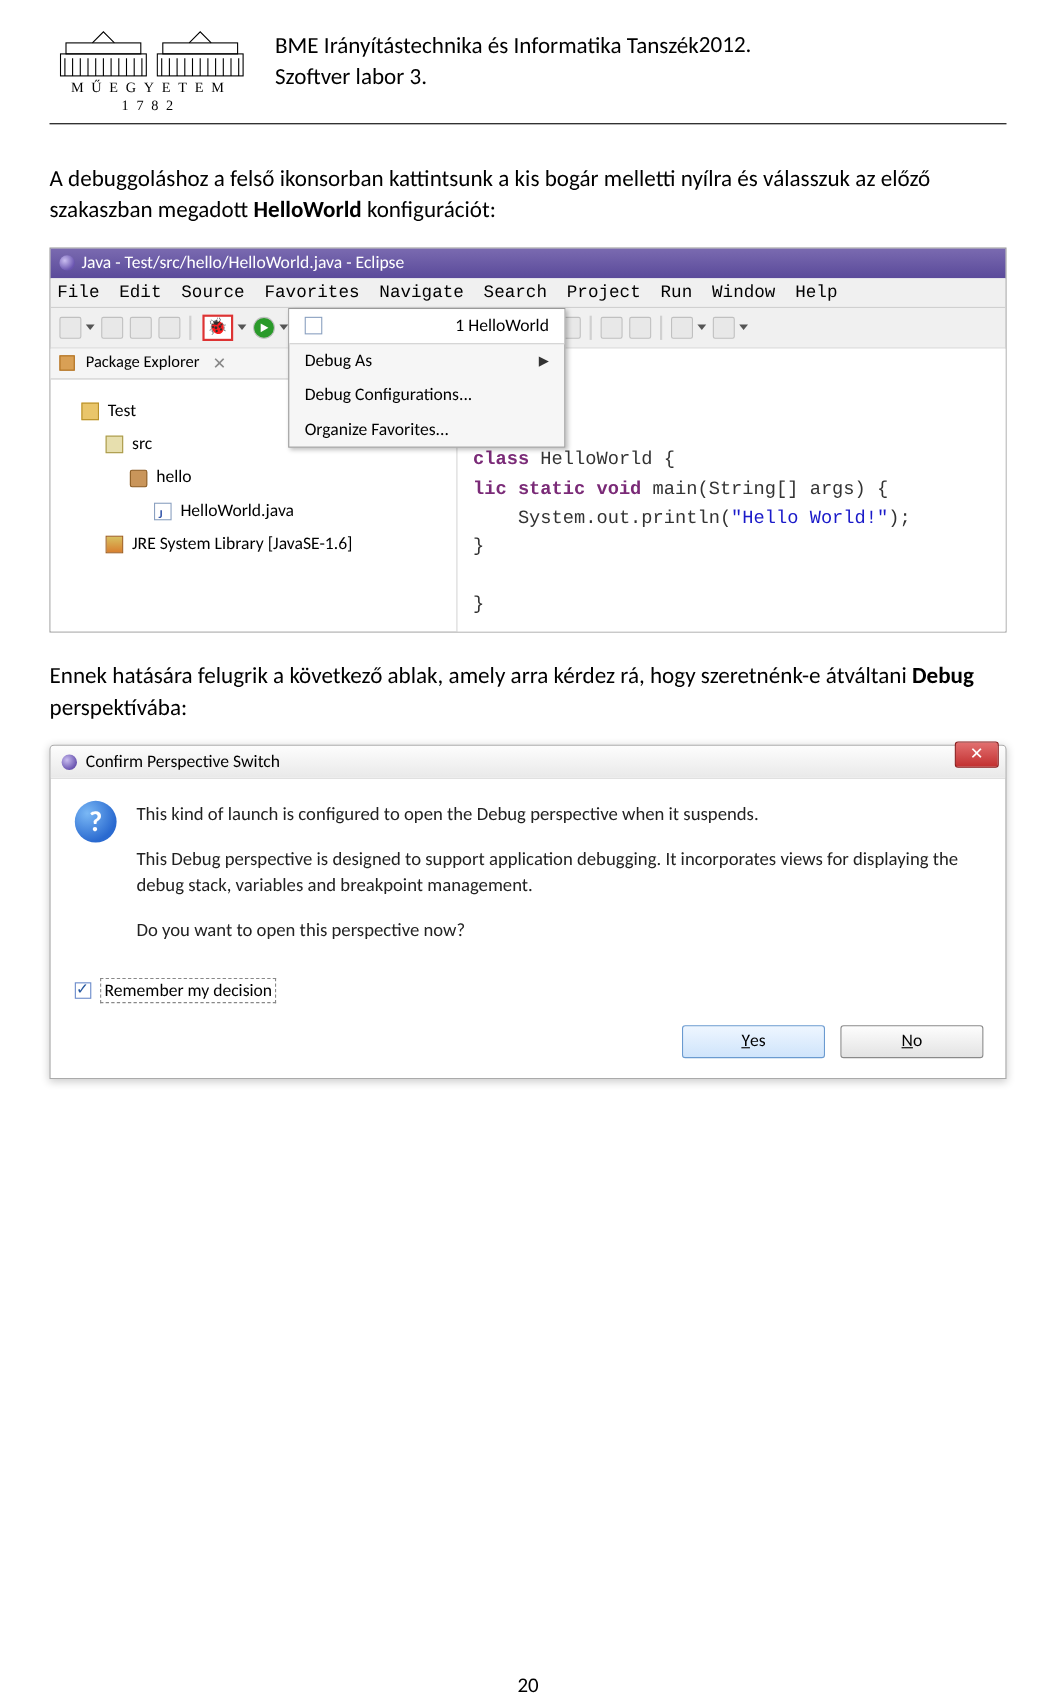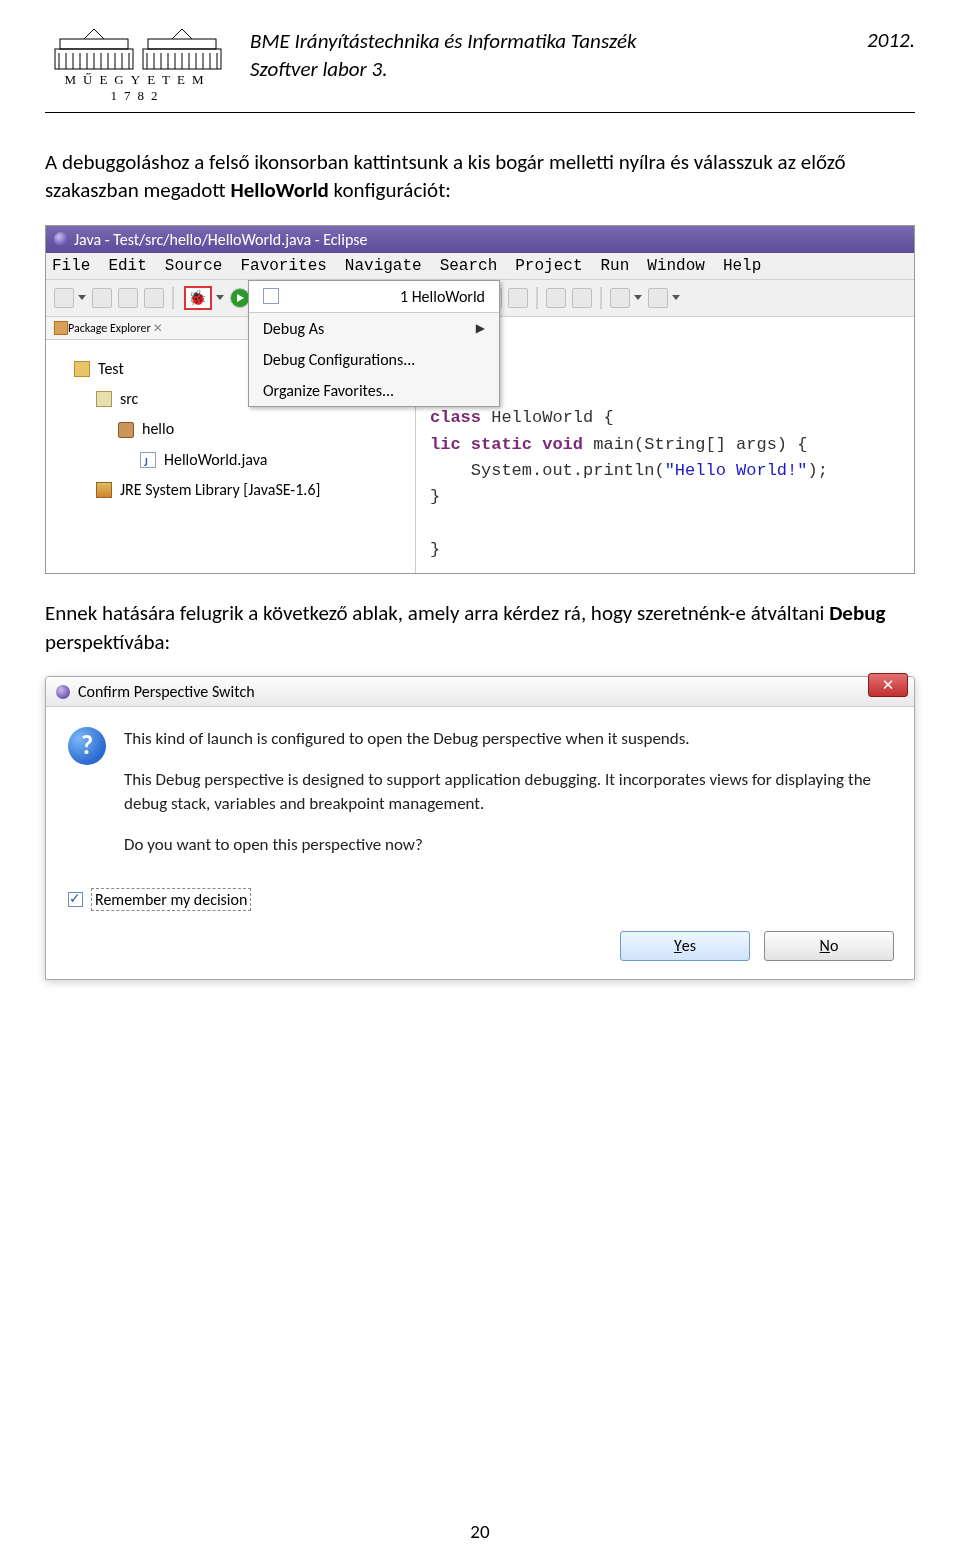--- a/index.html
+++ b/index.html
@@ -4,59 +4,59 @@
 <style>
   * { box-sizing: border-box; }
   body { margin: 0; font-family: Calibri, Arial, sans-serif; font-size: 19px; color: #000; background: #fff; width: 960px; }
   .page { padding: 25px 45px 30px 45px; }
   .header { display: flex; align-items: flex-start; gap: 20px; margin-bottom: 5px; }
   .logo-block { width: 185px; flex-shrink: 0; }
   .logo-top { display: flex; justify-content: center; gap: 8px; margin-bottom: 2px; }
   .building { width: 80px; height: 45px; position: relative; }
   .building svg { width: 100%; height: 100%; }
   .logo-text { font-family: "Times New Roman", serif; font-size: 13px; letter-spacing: 7px; text-align: center; font-weight: 400; }
-  .header-text { flex: 1; display: flex; justify-content: space-between; align-items: flex-start; padding-top: 2px; font-style: italic; }
+  .header-text { flex: 1; display: flex; justify-content: flex-start; align-items: flex-start; padding-top: 2px; }
   .header-lines { font-size: 21px; line-height: 1.35; }
   .header-year { font-size: 21px; }
   .rule { border: none; border-top: 1.5px solid #000; margin: 8px 0 35px 0; }
   .para { font-size: 21px; line-height: 1.35; margin: 0 0 20px 0; }
   .bold { font-weight: 700; }
   .eclipse-shot { border: 1px solid #999; background: #f4f4f4; margin-bottom: 25px; }
   .eclipse-title { background: linear-gradient(#7a6ab0,#5a4a9a); color: #fff; font-size: 16px; padding: 4px 8px; display: flex; align-items: center; gap: 6px; }
   .ecl-icon { width: 14px; height: 14px; background: radial-gradient(circle at 35% 35%, #c9bdf0, #6a55b0 70%); border-radius: 50%; }
   .eclipse-menu { background: #f0f0f0; border-bottom: 1px solid #d0d0d0; padding: 4px 6px; font-size: 16px; display: flex; gap: 18px; }
   .eclipse-menu span { color: #000; font-family: Liberation Mono, monospace; }
   .eclipse-toolbar { background: #f0f0f0; padding: 6px 8px; display: flex; align-items: center; gap: 6px; border-bottom: 1px solid #d0d0d0; position: relative; }
   .tb-icon { width: 20px; height: 20px; background: #e8e8e8; border: 1px solid #c0c0c0; border-radius: 2px; position: relative; }
   .tb-sep { width: 2px; height: 22px; background: #d0d0d0; margin: 0 2px; }
   .bug-box { width: 28px; height: 24px; border: 2px solid #d33; background: #fff; display: flex; align-items: center; justify-content: center; margin-left:2px; }
   .bug { color: #2a7a2a; font-size: 15px; }
   .play { background: #2a9a2a; border-radius: 50%; }
   .play::after { content:""; position:absolute; left:6px; top:5px; border-left:7px solid #fff; border-top:4px solid transparent; border-bottom:4px solid transparent;}
   .dd { width:0;height:0;border-left:4px solid transparent;border-right:4px solid transparent;border-top:5px solid #555; margin-left:-2px; align-self:center;}
   .eclipse-body { display:flex; background:#fff; min-height:240px; position:relative; }
   .pkg-panel { width:370px; border-right:1px solid #ccc; }
-  .pkg-tab { background:#f5f5f5; border-bottom:1px solid #ccc; padding:4px 8px; font-size:12px; display:flex; align-items:center; gap:0;}
+  .pkg-tab { background:#f5f5f5; border-bottom:1px solid #ccc; padding:4px 8px; font-size:15px; display:flex; align-items:center; gap:10px;}
   .pkg-tab-icon { width:14px; height:14px; background:#d9a055; border:1px solid #b07020;}
   .tree { padding:14px 10px 10px 28px; font-size:16px; line-height:1.9;}
   .tree-row { display:flex; align-items:center; gap:8px;}
   .indent1{ padding-left:22px;} .indent2{padding-left:44px;} .indent3{padding-left:66px;}
   .ficon{ width:16px;height:16px; display:inline-block; flex-shrink:0;}
   .fold{ background:#e9c56a; border:1px solid #b8902a;}
   .foldp{ background:#e7dfae; border:1px solid #aa9a4a;}
   .pkgi{ background:#c9955a; border:1px solid #8a5a20; border-radius:2px;}
   .javai{ background:#fff; border:1px solid #8aa0c0; position:relative;}
   .javai::after{content:"J"; position:absolute; left:3px; top:0; font-size:11px; color:#3355aa; font-weight:bold;}
   .jrei{ background:linear-gradient(#d8c060,#d88030); border:1px solid #a06020;}
   .editor-panel{ flex:1; position:relative; background:#fff;}
   .ed-tab{ background:#e9f3fb; border-bottom:1px solid #b0c5da; padding:3px 12px 3px 12px; font-size:16px; display:inline-block; border-right:1px solid #b0c5da;}
   .code{ font-family: Consolas,"Courier New",monospace; font-size:17px; padding:10px 14px; line-height:1.55; white-space:pre; color:#333;}
   .kw{ color:#7a2a77; font-weight:bold;}
   .str{ color:#1a1ac9;}
-  .popup{ position:absolute; top:0; left:202px; background:#f6f6f6; border:1px solid #9a9a9a; box-shadow:2px 2px 4px rgba(0,0,0,.25); width:252px; z-index:5; font-size:16px;}
+  .popup{ position:absolute; top:0; left:216px; background:#f6f6f6; border:1px solid #9a9a9a; box-shadow:2px 2px 4px rgba(0,0,0,.25); width:252px; z-index:5; font-size:16px;}
   .popup-row{ padding:6px 14px; border-bottom:0; display:flex; justify-content:space-between; align-items:center;}
   .popup-top{ background:#fff; border-bottom:1px solid #ccc; display:flex; align-items:center; gap:8px;}
   .popup-icon{ width:16px;height:16px; background:#fff; border:1px solid #8aa0c0;}
   .arrow-r{ font-size:12px; color:#333;}
   .dialog-wrap{ margin-bottom:20px; border:1px solid #aaa; box-shadow:0 2px 8px rgba(0,0,0,.2); background:#fff; position:relative; border-radius:4px 4px 0 0;}
   .dlg-title{ background:linear-gradient(#fdfdfd,#e9e9e9); border-radius:4px 4px 0 0; padding:5px 10px; font-size:16px; display:flex; align-items:center; gap:8px; border-bottom:1px solid #ccc;}
   .dlg-close{ position:absolute; top:-4px; right:6px; width:40px; height:24px; background:linear-gradient(#e27070,#c23030); border:1px solid #8a1a1a; border-radius:3px; color:#fff; text-align:center; font-size:15px; line-height:22px;}
   .dlg-body{ display:flex; gap:18px; padding:20px 22px 14px 22px; font-size:17px; line-height:1.45; color:#222;}
   .q-icon{ width:38px; height:38px; border-radius:50%; background:radial-gradient(circle at 30% 30%,#7ab8f5,#2a6ad0 70%); color:#fff; font-weight:bold; font-size:26px; display:flex; align-items:center; justify-content:center; flex-shrink:0;}
   .dlg-text p{ margin:0 0 16px 0;}

